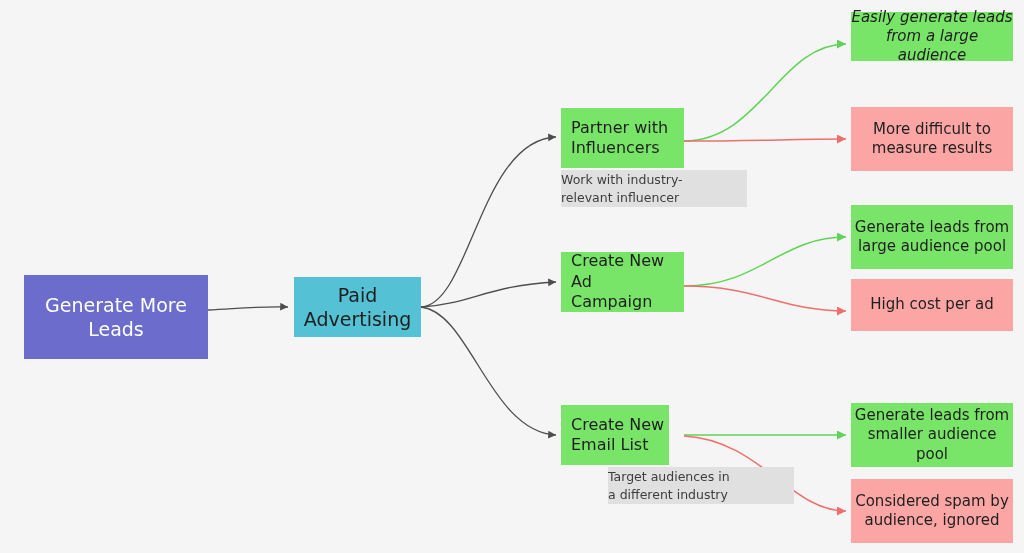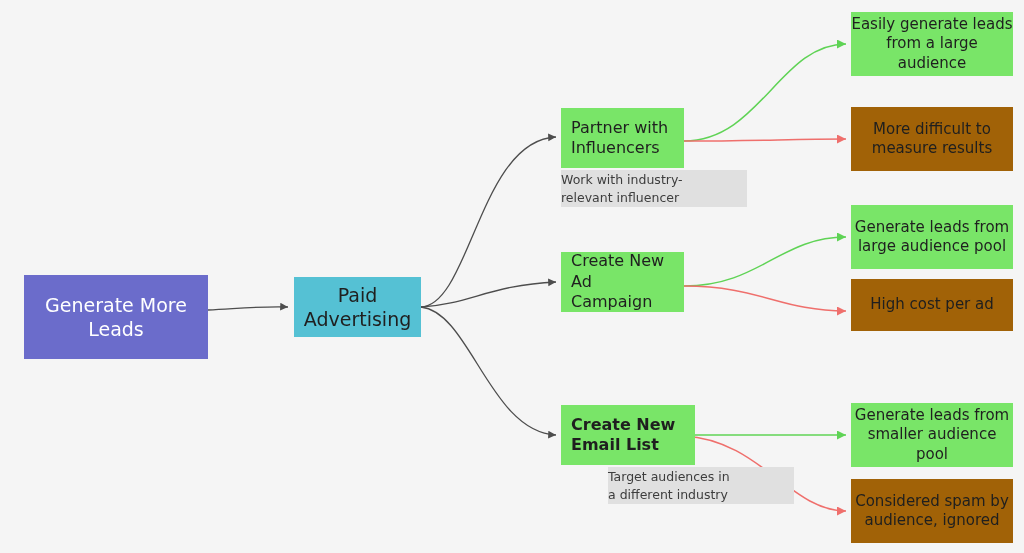--- a/index.html
+++ b/index.html
@@ -53,21 +53,21 @@
     background: #55c1d4;
     color: #1f1f1f;
     font-size: 19px;
   }
   .node-pro {
     background: #79e568;
     color: #1f1f1f;
     font-size: 15px;
   }
   .node-con {
-    background: #a16207;
+    background: #fca5a5;
     color: #1f1f1f;
     font-size: 15px;
   }
   .node-note {
     background: #e0e0e0;
     color: #3d3d3d;
     font-size: 12.5px;
     justify-content: flex-start;
     text-align: left;
     line-height: 1.42;
@@ -117,26 +117,26 @@
 Advertising</div>
 
   <div class="node node-branch-main nowrap-lines" style="left:561px; top:108px; width:123px; height:60px;">Partner with
 Influencers</div>
   <div class="node node-note nowrap-lines" style="left:561px; top:170px; width:186px; height:37px;">Work with industry-
 relevant influencer</div>
 
   <div class="node node-branch-main nowrap-lines" style="left:561px; top:252px; width:123px; height:60px;">Create New Ad
 Campaign</div>
 
-  <div class="node node-branch-main nowrap-lines" style="left:561px; top:405px; width:134px; height:60px;font-weight:bold;">Create New
+  <div class="node node-branch-main nowrap-lines" style="left:561px; top:405px; width:108px; height:60px;">Create New
 Email List</div>
   <div class="node node-note nowrap-lines" style="left:561px; top:467px; width:186px; height:37px;margin-left:47px;">Target audiences in
 a different industry</div>
 
-  <div class="node node-pro nowrap-lines" style="left:851px; top:12px; width:162px; height:64px;">Easily generate leads
+  <div class="node node-pro nowrap-lines" style="left:851px; top:12px; width:162px; height:49px;font-style:italic;">Easily generate leads
 from a large audience</div>
   <div class="node node-con nowrap-lines" style="left:851px; top:107px; width:162px; height:64px;">More difficult to
 measure results</div>
 
   <div class="node node-pro nowrap-lines" style="left:851px; top:205px; width:162px; height:64px;">Generate leads from
 large audience pool</div>
   <div class="node node-con nowrap-lines" style="left:851px; top:279px; width:162px; height:52px;">High cost per ad</div>
 
   <div class="node node-pro nowrap-lines" style="left:851px; top:403px; width:162px; height:64px;">Generate leads from
 smaller audience pool</div>

